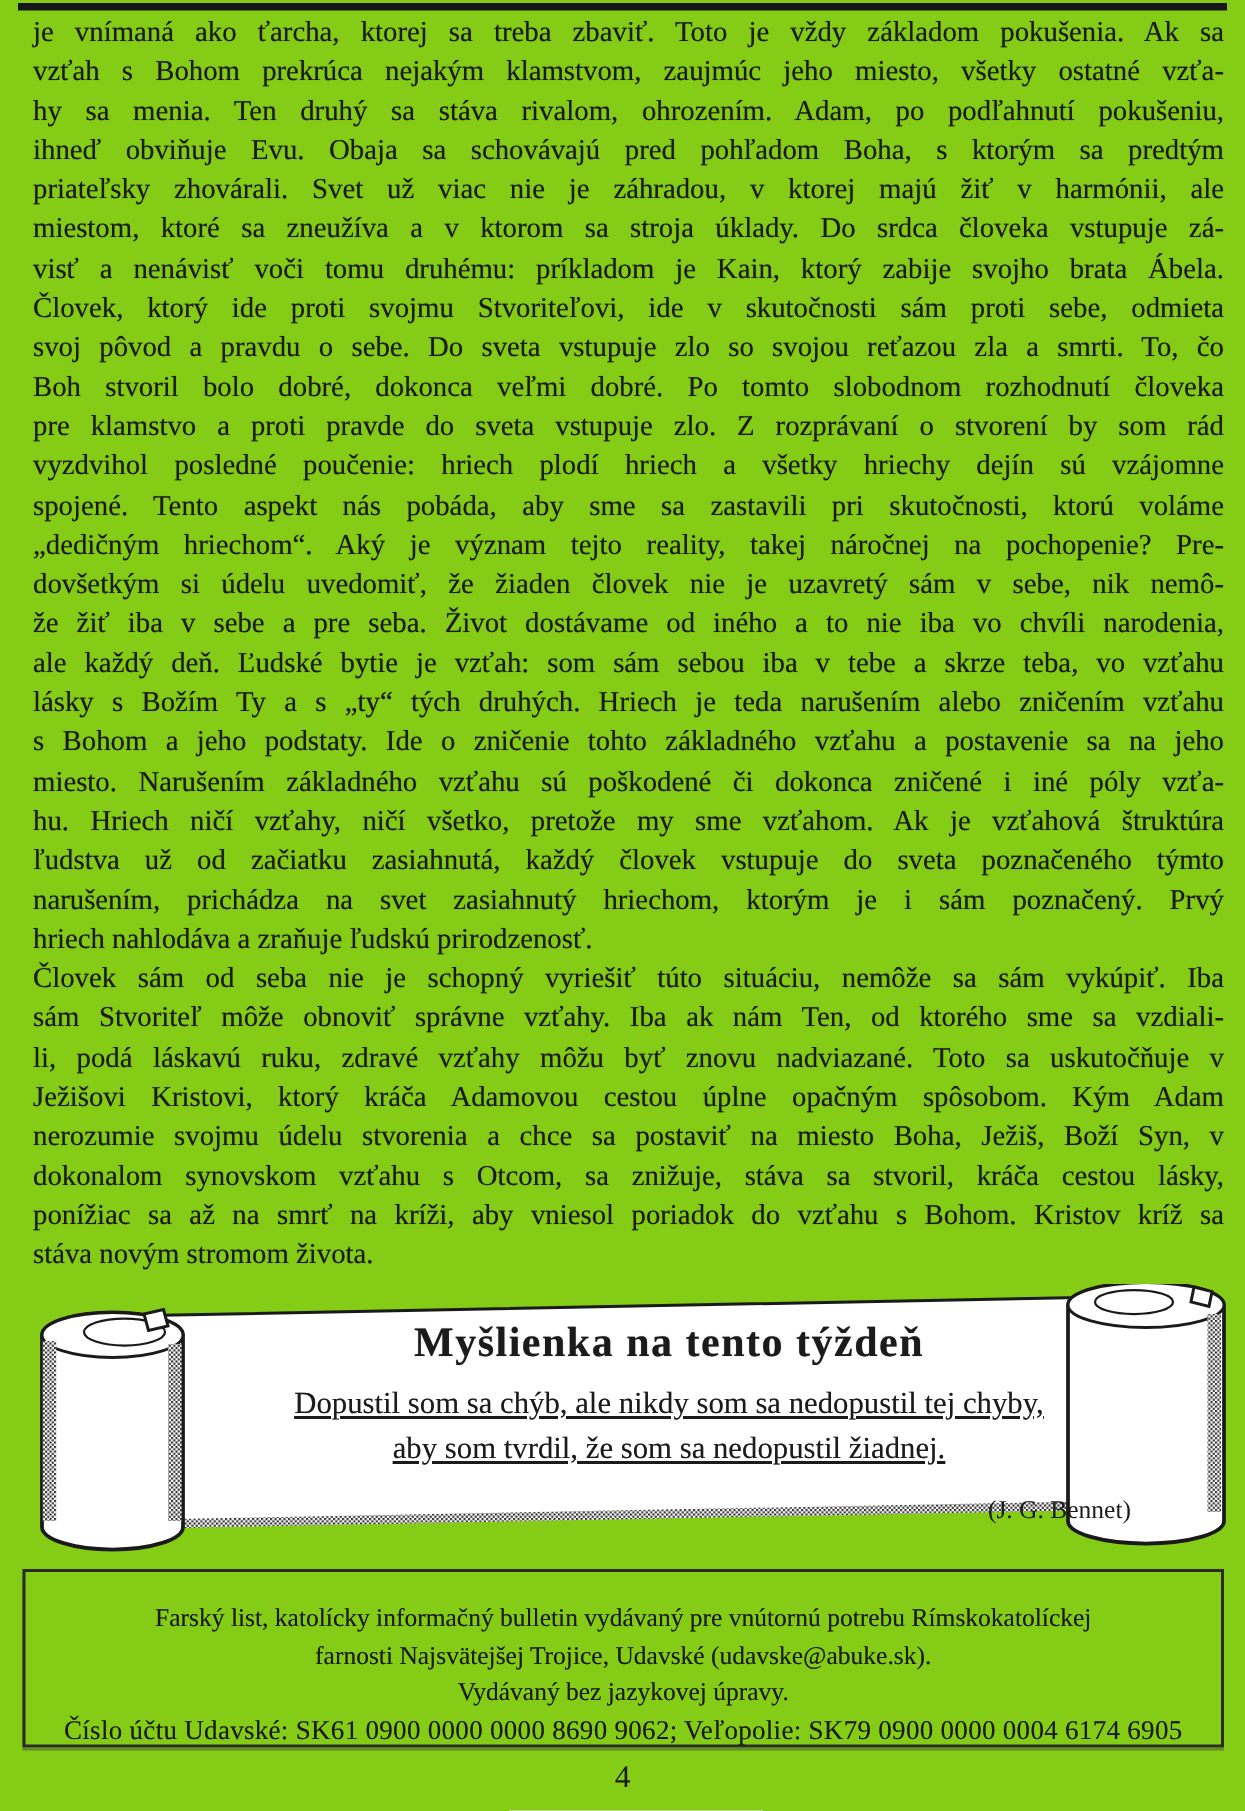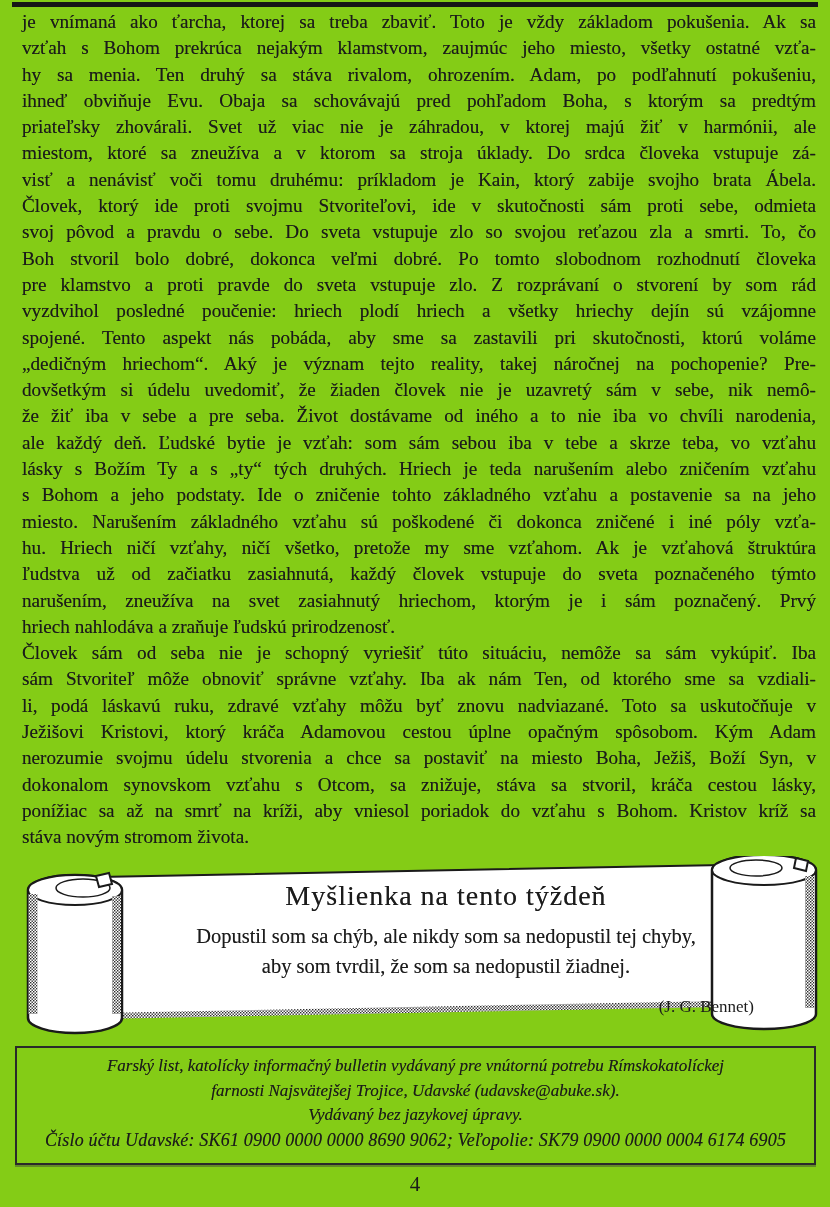--- a/index.html
+++ b/index.html
@@ -40,46 +40,46 @@
   }
   .banner svg { position: absolute; left: 0; top: 0; }
   .banner-text {
     position: absolute;
     left: 128px; top: 24px;
     width: 636px;
     text-align: center;
   }
   .banner-title {
     font-size: 28px;
-    font-weight: normal;
+    font-weight: bold;
     letter-spacing: 1px;
     text-shadow: 0 0 0.6px rgba(20,20,20,0.6);
   }
   .quote-lines { margin-top: 9px; }
   .quote-line {
     font-size: 20.5px;
     line-height: 30px;
     text-shadow: 0 0 0.4px rgba(20,20,20,0.5);
+    text-decoration: underline;
   }
   .attribution {
     margin-top: 16px;
     padding-right: 10px;
     text-align: right;
     font-size: 17px;
   }
   
   .footer-box {
     position: absolute;
     left: 15px; top: 1046px;
     width: 801px; height: 119px;
     border: 2px solid #2a2a2a;
     box-shadow: 0 2px 0 rgba(60,60,60,0.45);
-    padding-top: 6px;
+    padding-top: 19px;
     text-align: center;
-    font-style: italic;
   }
   .footer-line {
     font-size: 17px;
     line-height: 24.6px;
     text-shadow: 0 0 0.4px rgba(20,20,20,0.5);
   }
   .accounts-line {
     margin-top: 2px;
     font-size: 18px;
     letter-spacing: 0.2px;
@@ -117,21 +117,21 @@
         <div class="bline">spojené. Tento aspekt nás pobáda, aby sme sa zastavili pri skutočnosti, ktorú voláme</div>
         <div class="bline">„dedičným hriechom“. Aký je význam tejto reality, takej náročnej na pochopenie? Pre-</div>
         <div class="bline">dovšetkým si údelu uvedomiť, že žiaden človek nie je uzavretý sám v sebe, nik nemô-</div>
         <div class="bline">že žiť iba v sebe a pre seba. Život dostávame od iného a to nie iba vo chvíli narodenia,</div>
         <div class="bline">ale každý deň. Ľudské bytie je vzťah: som sám sebou iba v tebe a skrze teba, vo vzťahu</div>
         <div class="bline">lásky s Božím Ty a s „ty“ tých druhých. Hriech je teda narušením alebo zničením vzťahu</div>
         <div class="bline">s Bohom a jeho podstaty. Ide o zničenie tohto základného vzťahu a postavenie sa na jeho</div>
         <div class="bline">miesto. Narušením základného vzťahu sú poškodené či dokonca zničené i iné póly vzťa-</div>
         <div class="bline">hu. Hriech ničí vzťahy, ničí všetko, pretože my sme vzťahom. Ak je vzťahová štruktúra</div>
         <div class="bline">ľudstva už od začiatku zasiahnutá, každý človek vstupuje do sveta poznačeného týmto</div>
-        <div class="bline">narušením, zneužíva na svet zasiahnutý hriechom, ktorým je i sám poznačený. Prvý</div>
+        <div class="bline">narušením, prichádza na svet zasiahnutý hriechom, ktorým je i sám poznačený. Prvý</div>
         <div class="bline last">hriech nahlodáva a zraňuje ľudskú prirodzenosť.</div>
       </div>
     <div class="para">
         <div class="bline">Človek sám od seba nie je schopný vyriešiť túto situáciu, nemôže sa sám vykúpiť. Iba</div>
         <div class="bline">sám Stvoriteľ môže obnoviť správne vzťahy. Iba ak nám Ten, od ktorého sme sa vzdiali-</div>
         <div class="bline">li, podá láskavú ruku, zdravé vzťahy môžu byť znovu nadviazané. Toto sa uskutočňuje v</div>
         <div class="bline">Ježišovi Kristovi, ktorý kráča Adamovou cestou úplne opačným spôsobom. Kým Adam</div>
         <div class="bline">nerozumie svojmu údelu stvorenia a chce sa postaviť na miesto Boha, Ježiš, Boží Syn, v</div>
         <div class="bline">dokonalom synovskom vzťahu s Otcom, sa znižuje, stáva sa stvoril, kráča cestou lásky,</div>
         <div class="bline">ponížiac sa až na smrť na kríži, aby vniesol poriadok do vzťahu s Bohom. Kristov kríž sa</div>

